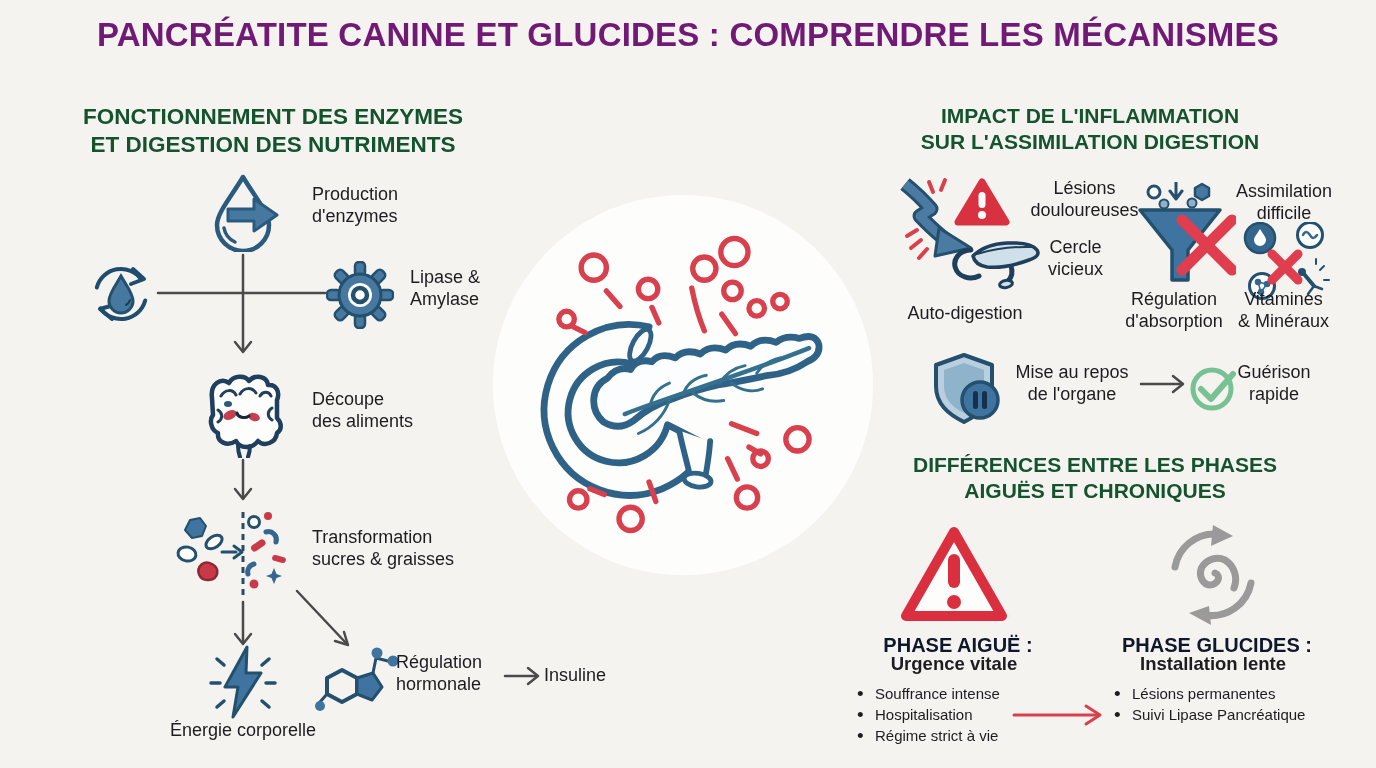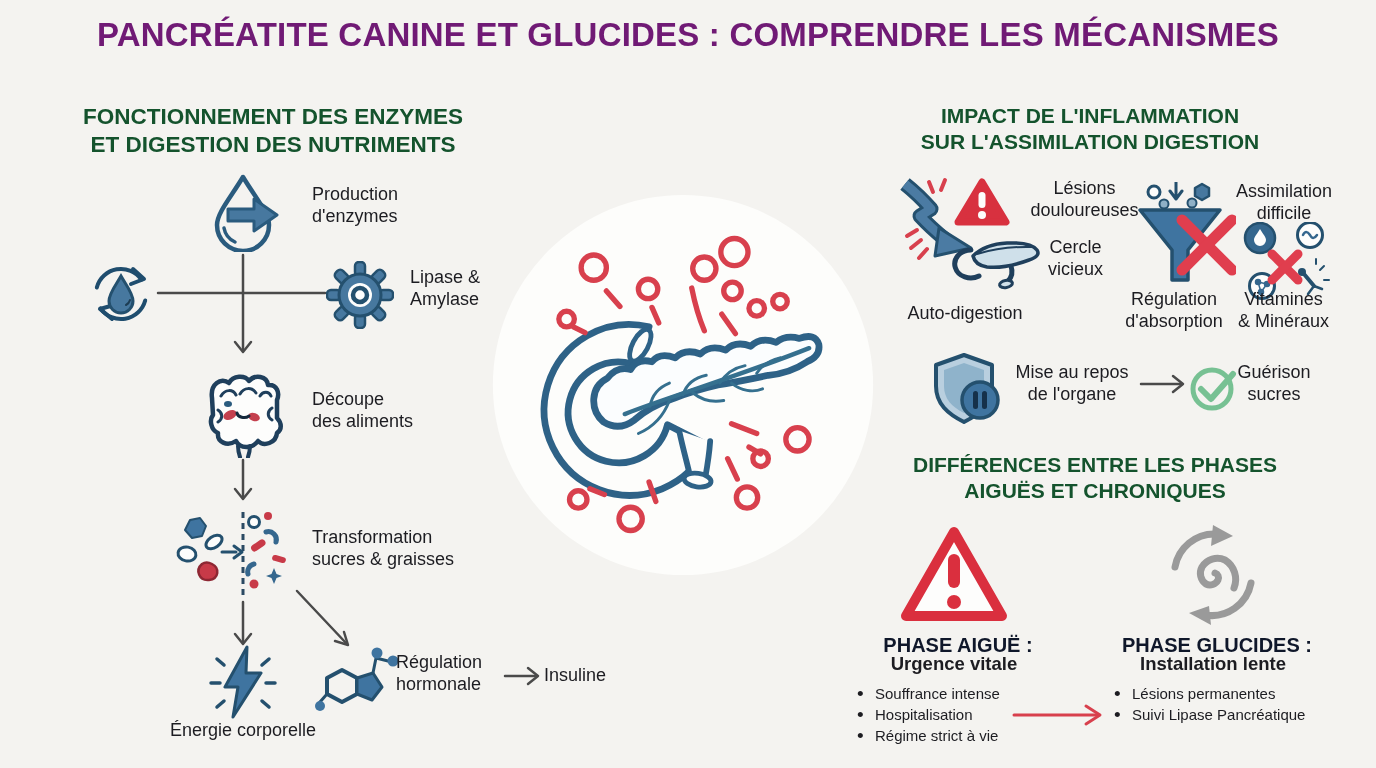--- a/index.html
+++ b/index.html
@@ -305,21 +305,21 @@
     </div>
     <div class="abs label c" style="left:1006px;top:362px;width:132px">Mise au repos
 de l'organe</div>
     <div class="abs" style="left:1188px;top:362px;width:52px;height:52px">
       <svg width="52" height="52" viewBox="0 0 52 52">
         <circle cx="24" cy="27" r="19" fill="none" stroke="#77c193" stroke-width="5"></circle>
         <path d="M13,27 L23,37 L45,12" fill="none" stroke="#77c193" stroke-width="6" stroke-linecap="round" stroke-linejoin="round"></path>
       </svg>
     </div>
     <div class="abs label c" style="left:1232px;top:362px;width:84px">Guérison
-sucres</div>
+rapide</div>
   </section>
 
   <section>
     <h2 class="abs h2 h2-ph">DIFFÉRENCES ENTRE LES PHASES
 AIGUËS ET CHRONIQUES</h2>
 
     <div class="abs" style="left:898px;top:524px;width:112px;height:100px">
       <svg width="112" height="100" viewBox="0 0 112 100">
         <path d="M56,8 L104,92 H8 Z" fill="#fdfdfc" stroke="#da2f3e" stroke-width="10" stroke-linejoin="round"></path>
         <rect x="50" y="30" width="12" height="34" rx="6" fill="#da2f3e"></rect>

